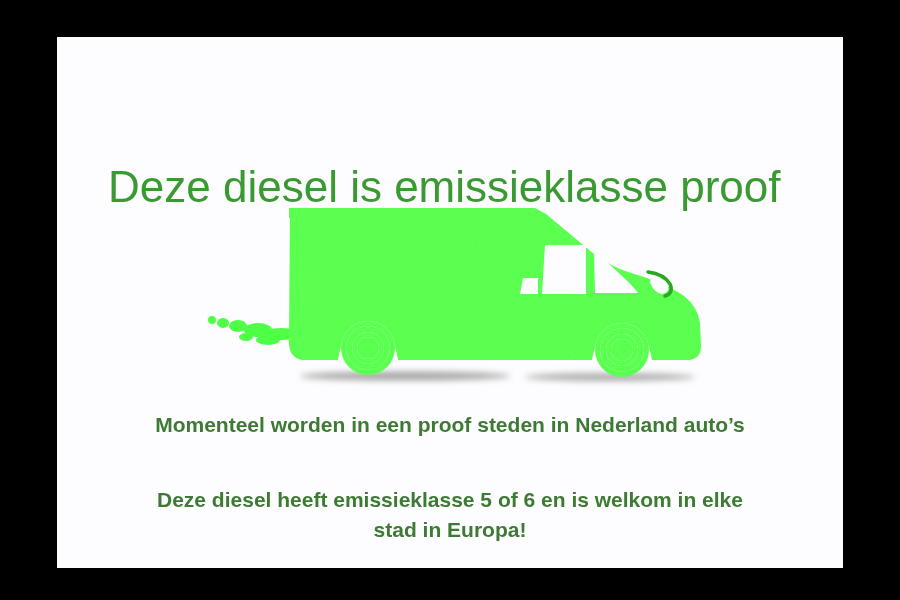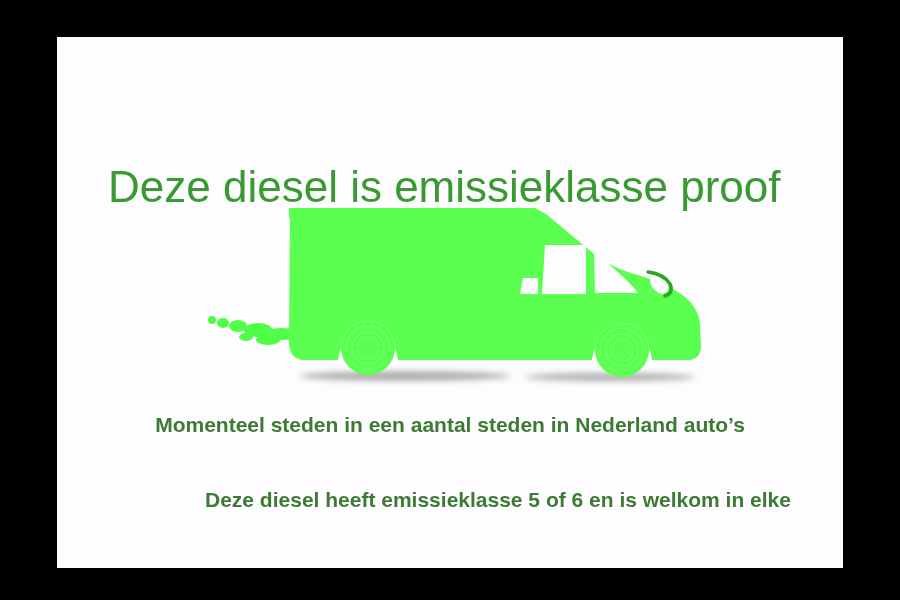--- a/index.html
+++ b/index.html
@@ -60,21 +60,21 @@
     position: absolute;
     left: 0;
     width: 786px;
     text-align: center;
     color: #3d7a33;
     font-size: 21px;
     font-weight: bold;
     line-height: 30px;
   }
   #copy-1 { top: 373px; }   
-  #copy-2 { top: 448px; padding-left: 48px; }   
+  #copy-2 { top: 448px; }   
   .copy .line { display: block; }
 </style>
 </head>
 <body>
 
 <div id="canvas" style="background: rgb(0, 0, 0);">
 
   <div id="slide" style="background: rgb(253, 252, 254);">
 
     <div id="headline" style="color: rgb(58, 154, 50);">Deze diesel is emissieklasse proof</div>
@@ -187,21 +187,22 @@
           <rect x="140" y="120" width="330" height="80" fill="#2bbd22" filter="url(#grass)"></rect>
         </g>
 
         <g>
           <path d="M 458 82 Q 474 84 480 94 Q 484 103 475 106" fill="none" stroke="#2aa823" stroke-width="3.5" stroke-linecap="round"></path>
         </g>
       </svg>
     </div>
 
     <div id="copy-1" class="copy" style="color: rgb(61, 122, 51);">
-      <span class="line">Momenteel steden in een aantal steden in Nederland auto’s</span>
+      <span class="line">Momenteel worden in een proof steden in Nederland auto’s</span>
     </div>
 
     <div id="copy-2" class="copy" style="color: rgb(61, 122, 51);">
       <span class="line">Deze diesel heeft emissieklasse 5 of 6 en is welkom in elke</span>
+      <span class="line">stad in Europa!</span>
     </div>
 
   </div>
 </div>
 
 </body></html>

